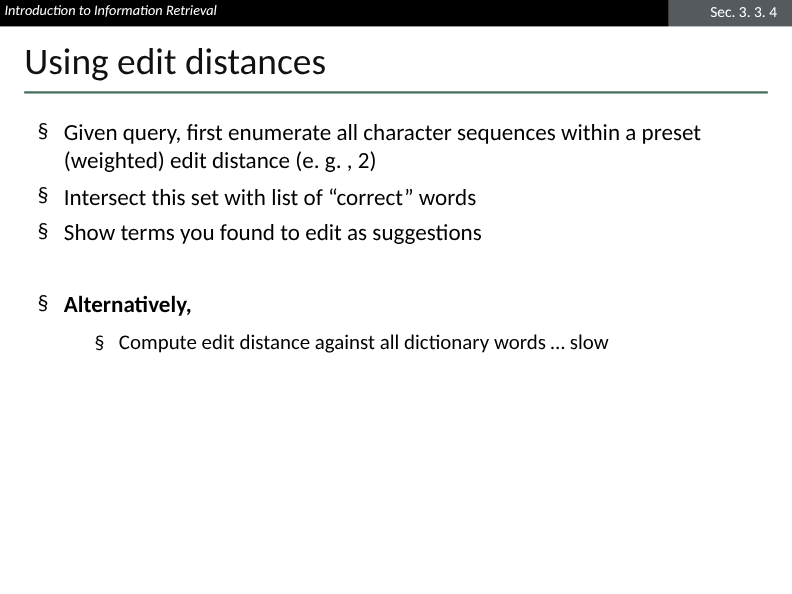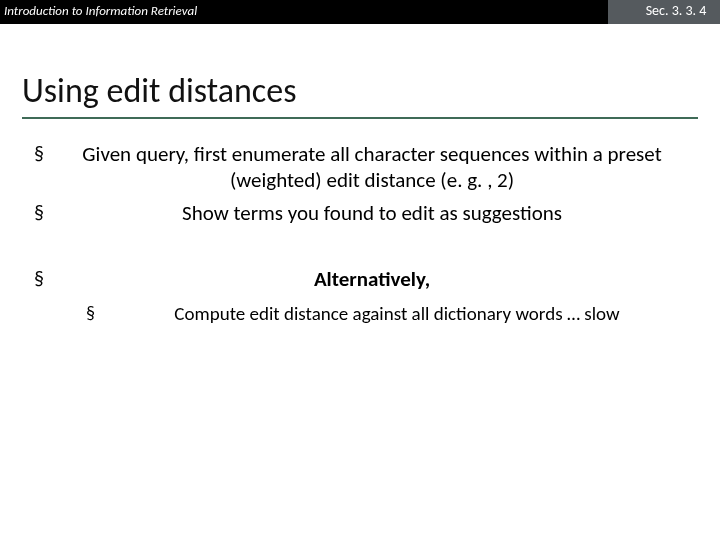--- a/index.html
+++ b/index.html
@@ -40,21 +40,21 @@
     font-size: 14px;
     text-align: center;
     padding-top: 2px;
     box-sizing: border-box;
     font-family: Calibri, Arial, sans-serif;
     padding-left: 24px;
   }
   .title {
     font-size: 34px;
     font-weight: 400;
-    margin: 46px 0 6px 22px;
+    margin: 12px 0 6px 22px;
     color: #111;
   }
   .title-rule {
     margin: 0 22px 0 22px;
     border: none;
     border-top: 2px solid #3f6b57;
   }
   .content {
     margin: 22px 34px 0 34px;
     font-size: 21px;
@@ -62,21 +62,20 @@
   }
   ul.lvl1 {
     list-style: none;
     padding: 0;
     margin: 0;
   }
   ul.lvl1 > li {
     position: relative;
     padding-left: 24px;
     margin-bottom: 6px;
-    text-align: center;
   }
   ul.lvl1 > li::before {
     content: "§";
     position: absolute;
     left: 0;
     top: 0;
     font-size: 20px;
     color: #000;
   }
   .gap {
@@ -114,20 +113,21 @@
     <div class="topbar-left">Introduction to Information Retrieval</div>
     <div class="topbar-right">Sec. 3. 3. 4</div>
   </div>
 
   <div class="title">Using edit distances</div>
   <hr class="title-rule">
 
   <div class="content">
     <ul class="lvl1">
       <li>Given query, first enumerate all character sequences within a preset (weighted) edit distance (e. g. , 2)</li>
+      <li>Intersect this set with list of “correct” words</li>
       <li>Show terms you found to edit as suggestions</li>
     </ul>
 
     <div class="gap"></div>
 
     <ul class="lvl1">
       <li>
         <span class="bold">Alternatively,</span>
         <ul class="lvl2">
           <li>Compute edit distance against all dictionary words … slow</li>

